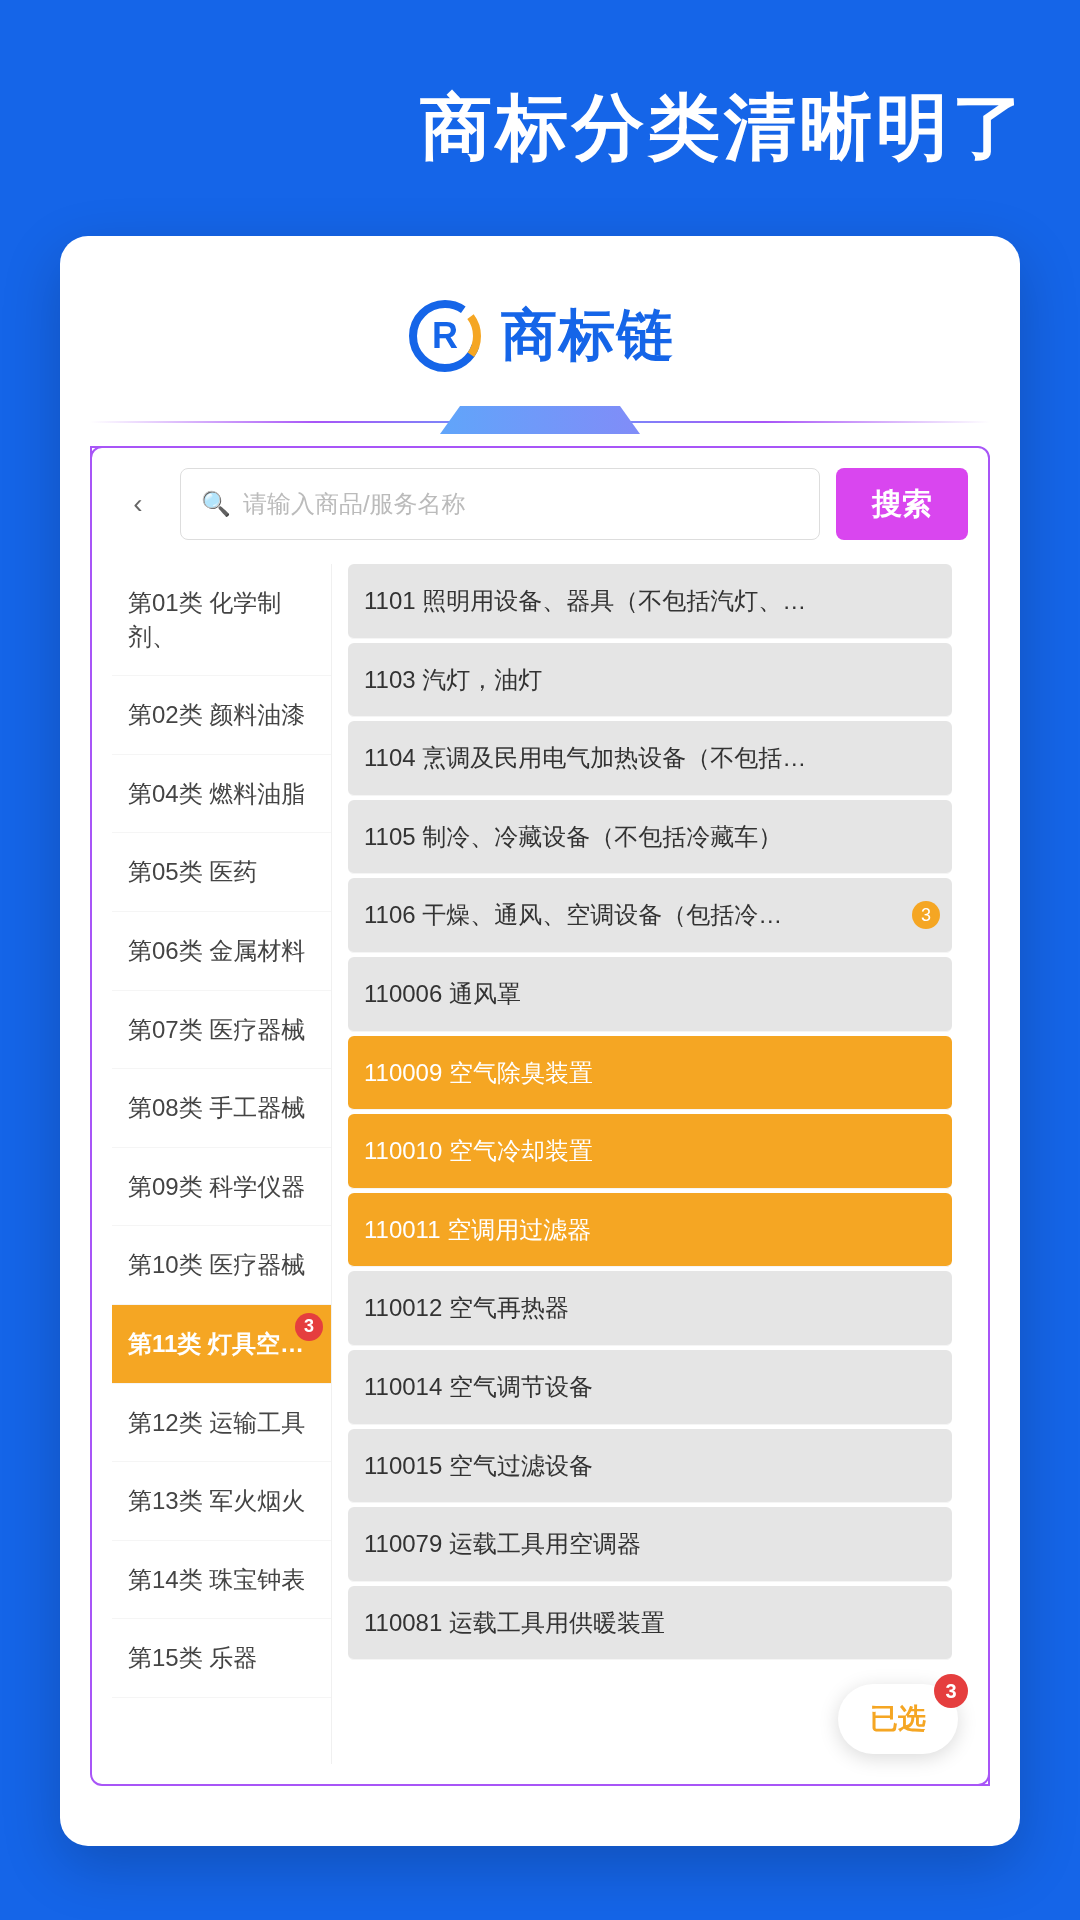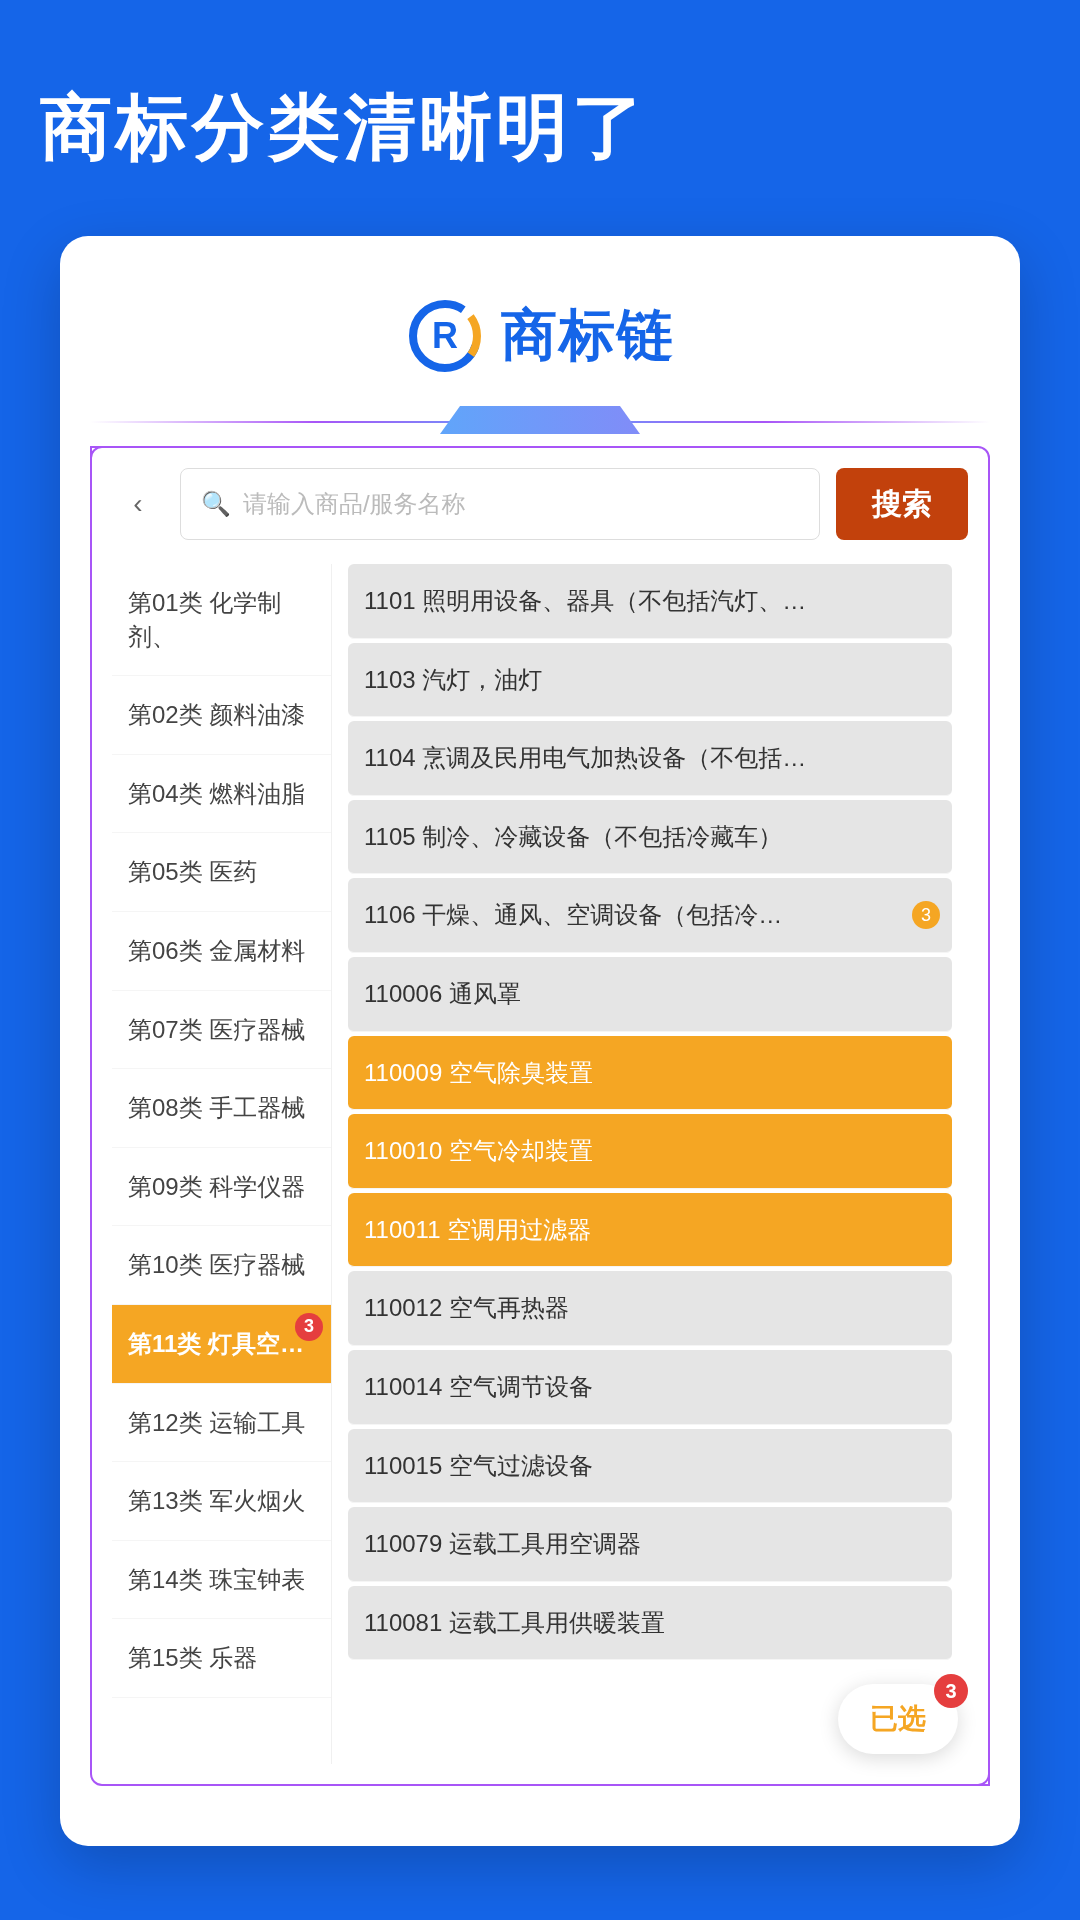--- a/index.html
+++ b/index.html
@@ -9,22 +9,22 @@
       min-height: 1920px;
       background: #1565E8;
       font-family: -apple-system, 'PingFang SC', 'Microsoft YaHei', sans-serif;
       overflow-x: hidden;
     }
 
     .hero-title {
       color: white;
       font-size: 72px;
       font-weight: 900;
-      text-align: left;
-      padding: 80px 40px 60px;
+      text-align: right;
+      padding: 80px 52px 60px;
       letter-spacing: 4px;
     }
 
     .card {
       background: white;
       border-radius: 28px;
       margin: 0 60px 60px;
       padding: 40px 0 60px;
       box-shadow: 0 20px 60px rgba(0,0,0,0.2);
       overflow: hidden;
@@ -138,21 +138,21 @@
 
     .search-placeholder {
       color: #bbb;
       font-size: 24px;
       flex: 1;
     }
 
     .search-btn {
       height: 72px;
       padding: 0 36px;
-      background: #c2410c;
+      background: #d946ef;
       color: white;
       border: none;
       border-radius: 8px;
       font-size: 30px;
       font-weight: bold;
       cursor: pointer;
       flex-shrink: 0;
     }
 
     

